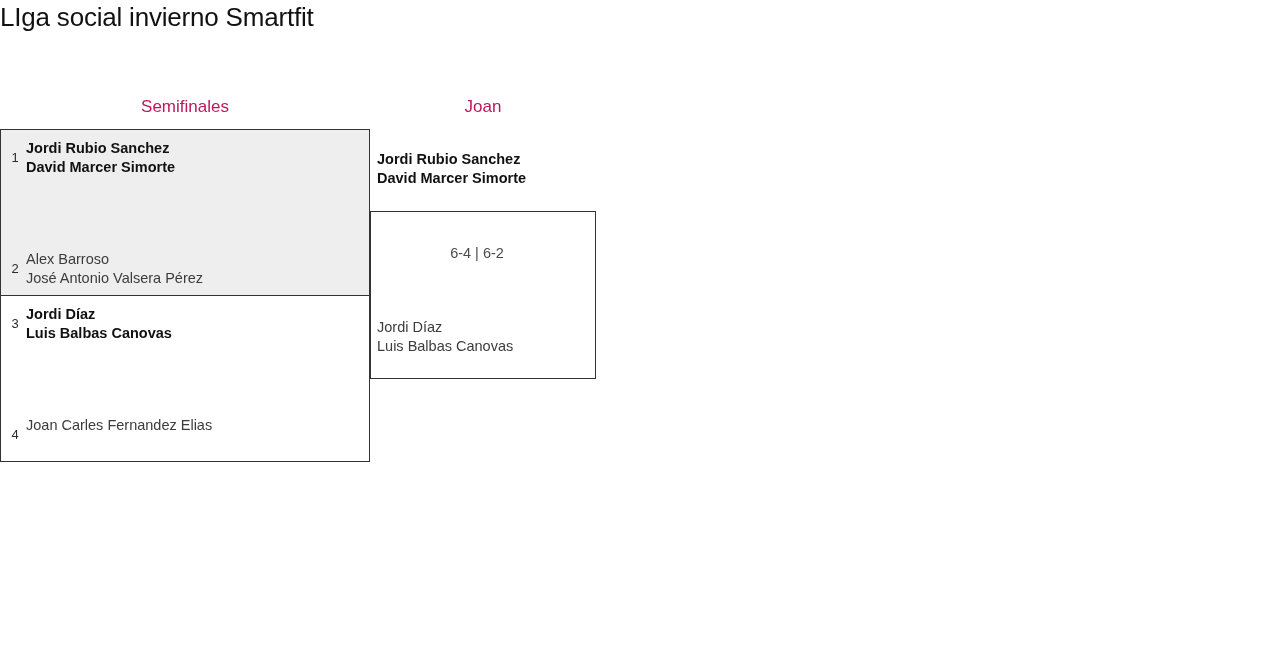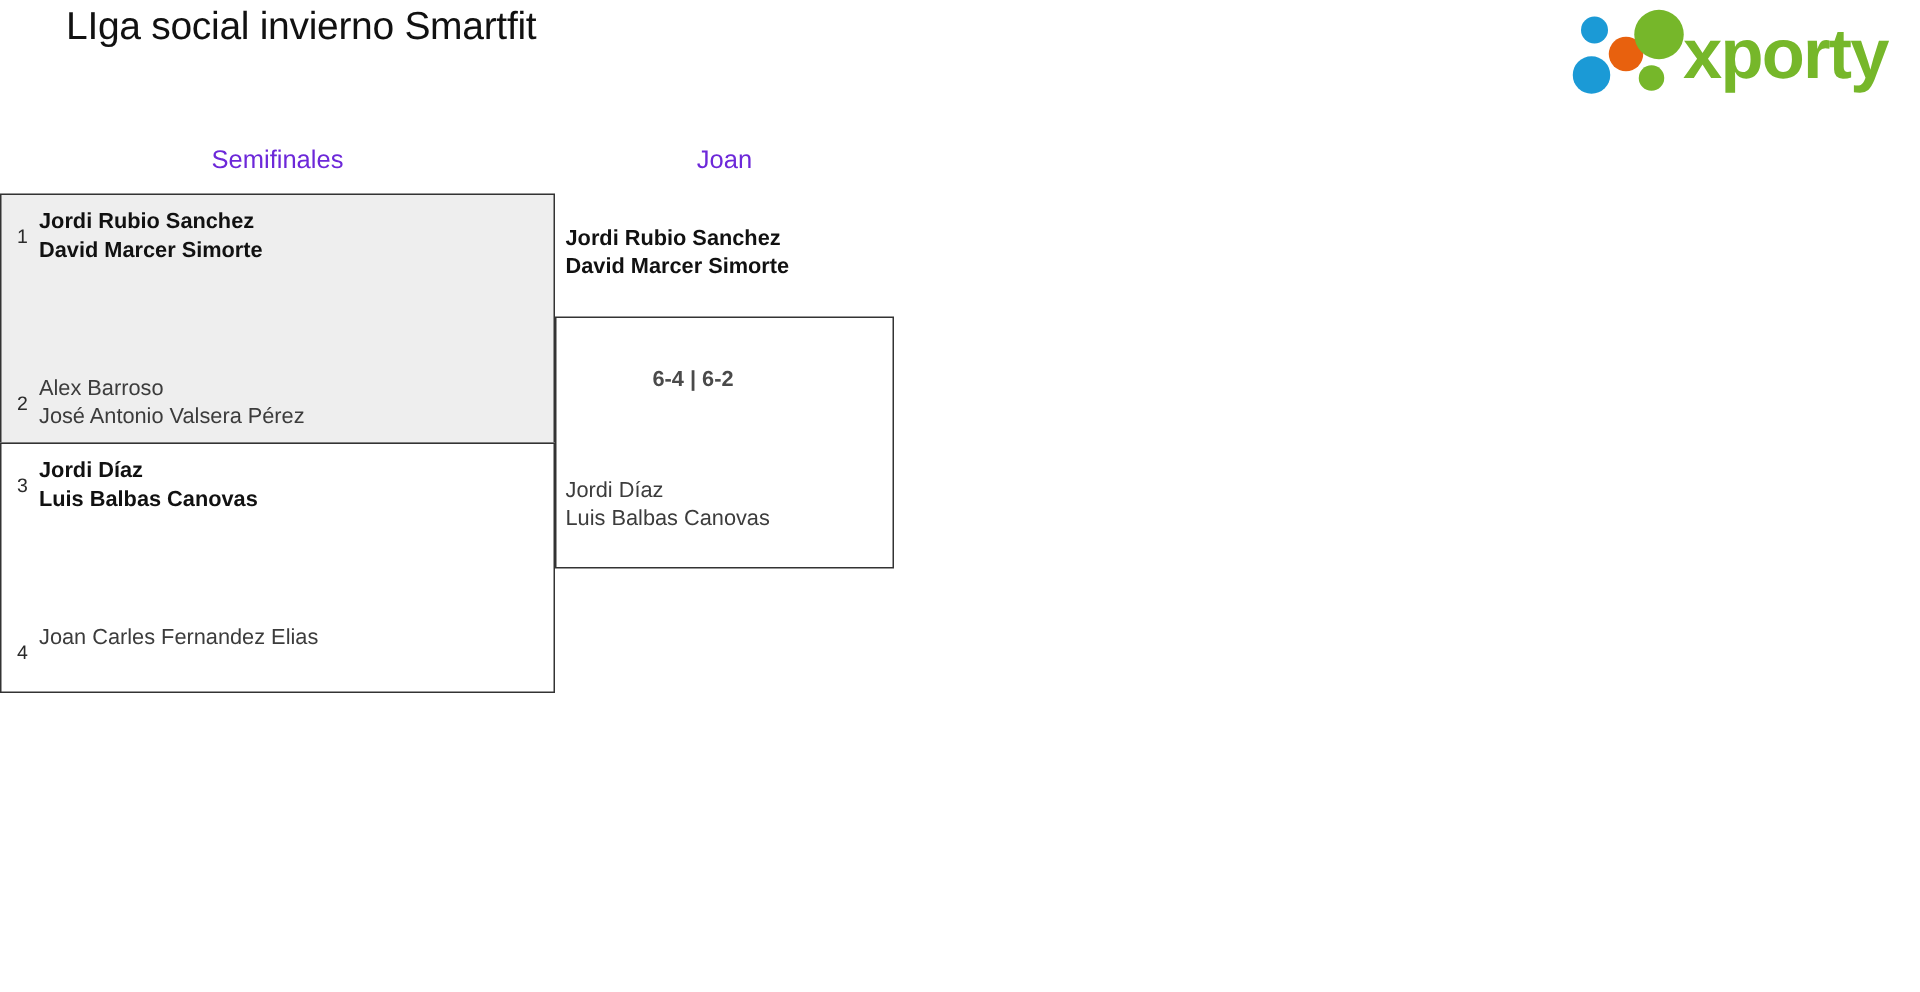--- a/index.html
+++ b/index.html
@@ -32,21 +32,21 @@
     width: 900px;
   }
   .title-line {
     font-size: 26px;
     line-height: 31px;
     font-weight: 400;
     color: #111111;
     letter-spacing: -0.2px;
     white-space: nowrap;
   }
-  .title-line.l1 { margin-top: 2px; padding-left: 44px; }
+  .title-line.l1 { margin-top: 2px; }
 
   
   .logo {
     position: absolute;
     right: 6px;
     top: 6px;
     width: 226px;
     height: 60px;
   }
   .logo-dots {
@@ -65,21 +65,21 @@
     font-weight: 700;
     letter-spacing: -1.2px;
   }
 
   
   .round-header {
     position: absolute;
     font-size: 17px;
     line-height: 22px;
     font-weight: 400;
-    color: #6d28d9;
+    color: #be185d;
     text-align: center;
   }
   .round-header.semis { left: 0px;   top: 96px; width: 370px; }
   .round-header.final { left: 370px; top: 96px; width: 226px; }
 
   
   .bracket {
     position: absolute;
     left: 0;
     top: 0;
@@ -173,49 +173,38 @@
     width: 214px;
   }
   .final-loser-block {
     position: absolute;
     left: 377px;
     top: 318px;
     width: 214px;
   }
   .final-score {
     position: absolute;
-    left: 349px;
+    left: 364px;
     top: 244px;
     width: 226px;
     text-align: center;
     font-size: 14.5px;
     line-height: 19px;
     color: #4a4a4a;
-    font-weight: bold;
   }
 </style>
 </head>
 <body>
 
 <div class="header">
 
   <div class="title-block">
     <div class="title-line l1">LIga social invierno Smartfit</div>
   </div>
 
-  <div class="logo">
-    <svg class="logo-dots" viewBox="0 0 78 58">
-      <circle cx="15" cy="14" r="9" fill="#1b9ad6"></circle>
-      <circle cx="13" cy="44" r="12.5" fill="#1b9ad6"></circle>
-      <circle cx="36" cy="30" r="11.5" fill="#e8610e"></circle>
-      <circle cx="58" cy="17" r="16.5" fill="#76b72a"></circle>
-      <circle cx="53" cy="46" r="8.5" fill="#76b72a"></circle>
-    </svg>
-    <div class="logo-word" style="color:#76b72a">xporty</div>
-  </div>
 
 </div>
 
 <div class="round-header semis">Semifinales</div>
 <div class="round-header final">Joan</div>
 
 <div class="bracket">
 
   <div class="match semi semi-1">
     <div class="team top winner">

